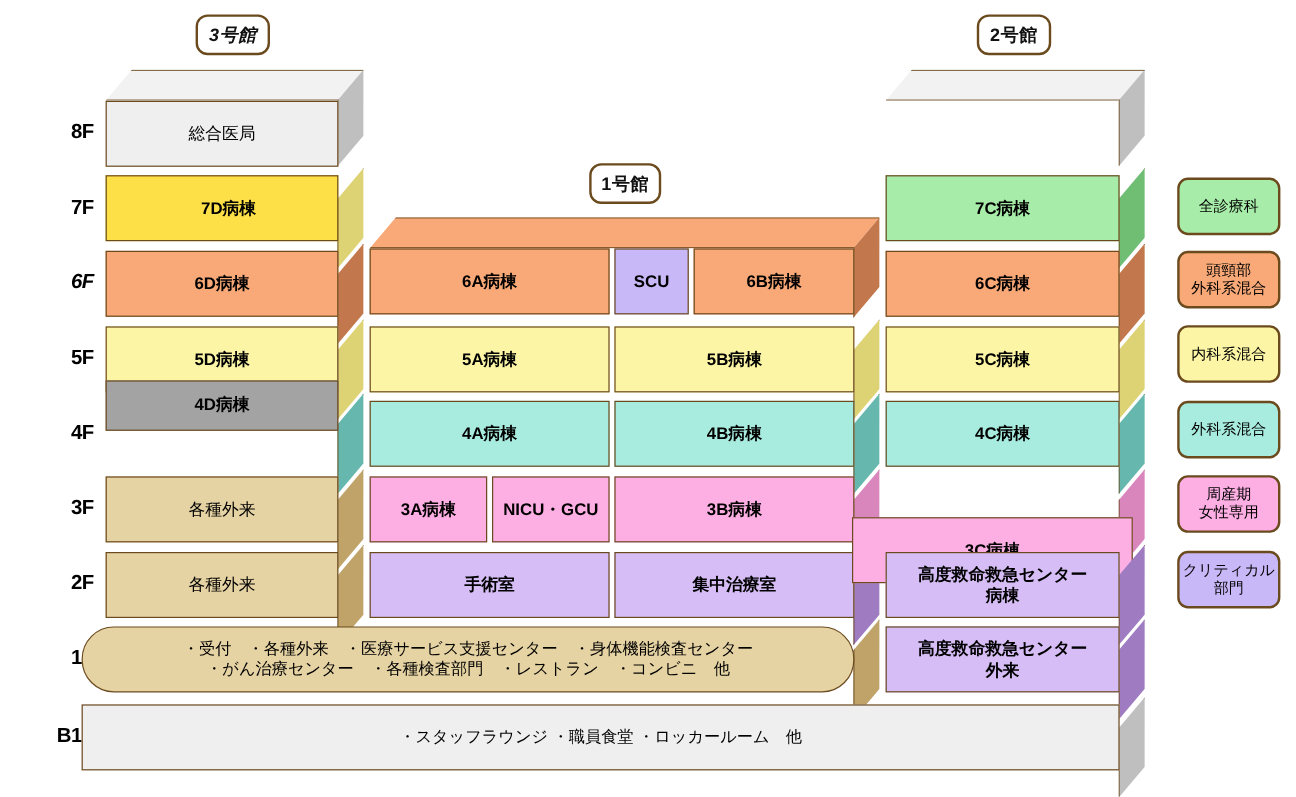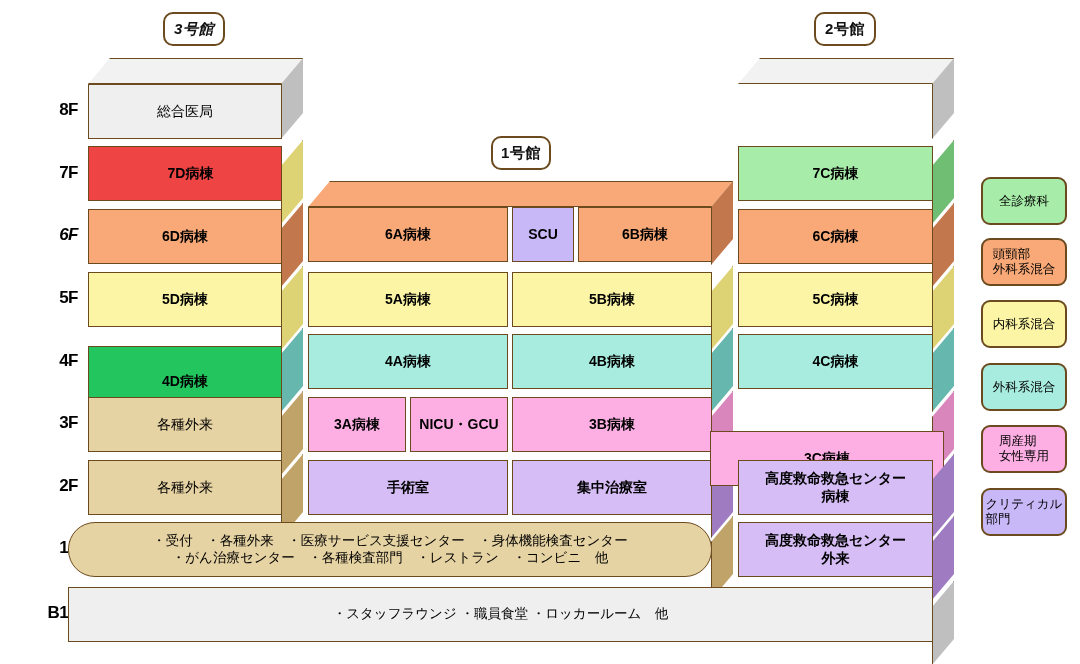--- a/index.html
+++ b/index.html
@@ -67,25 +67,25 @@
     border:1.5px solid #6b4a1e;
   }
 
   
   .legend-item{
     position:absolute;
     box-sizing:border-box;
     border:2px solid #6b4a1e;
     border-radius:9px;
     display:flex;align-items:center;justify-content:center;
+    text-align:center;
     font-size:12.5px;
     color:#000000;
     line-height:1.2;
     white-space:pre-line;
-    margin-top:29px;
   }
 </style>
 </head>
 <body>
 
 <div id="stage">
 
   <div class="badge" style="left:163px;top:12px;width:62px;height:34px;font-style:italic;">3号館</div>
   <div class="badge" style="left:491px;top:136px;width:60px;height:34px;">1号館</div>
   <div class="badge" style="left:814px;top:12px;width:62px;height:34px;">2号館</div>
@@ -102,33 +102,33 @@
 
   <div class="roof" style="left:88px;top:58px;width:215px;height:26px;background:#f2f2f2;
               clip-path:polygon(22px 0, 215px 0, 193px 26px, 0 26px);"></div>
 
   <div class="side" style="left:281px;top:58px;width:24px;height:81px;background:#bfbfbf;
               clip-path:polygon(0 26px, 22px 0, 22px 55px, 0 81px);"></div>
   <div class="room plain" style="left:88px;top:84px;width:194px;height:55px;background:#efefef;">総合医局</div>
 
   <div class="side" style="left:281px;top:140px;width:24px;height:84px;background:#ddd374;
               clip-path:polygon(0 26px, 22px 0, 22px 58px, 0 84px);"></div>
-  <div class="room" style="left:88px;top:146px;width:194px;height:55px;background:#ef4444;padding-left:11px;">7D病棟</div>
+  <div class="room" style="left:88px;top:146px;width:194px;height:55px;background:#fde047;padding-left:11px;">7D病棟</div>
 
   <div class="side" style="left:281px;top:203px;width:24px;height:84px;background:#c2784c;
               clip-path:polygon(0 26px, 22px 0, 22px 58px, 0 84px);"></div>
   <div class="room" style="left:88px;top:209px;width:194px;height:55px;background:#f8a977;">6D病棟</div>
 
   <div class="side" style="left:281px;top:266px;width:24px;height:84px;background:#ddd374;
               clip-path:polygon(0 26px, 22px 0, 22px 58px, 0 84px);"></div>
   <div class="room" style="left:88px;top:272px;width:194px;height:55px;background:#fbf5a5;">5D病棟</div>
 
   <div class="side" style="left:281px;top:328px;width:24px;height:84px;background:#66b8ae;
               clip-path:polygon(0 26px, 22px 0, 22px 58px, 0 84px);"></div>
-  <div class="room" style="left:88px;top:346px;width:194px;height:72px;background:#22c55e;">4D病棟</div>
+  <div class="room" style="left:88px;top:317px;width:194px;height:42px;background:#a3a3a3;">4D病棟</div>
 
   <div class="side" style="left:281px;top:391px;width:24px;height:84px;background:#bfa368;
               clip-path:polygon(0 26px, 22px 0, 22px 58px, 0 84px);"></div>
   <div class="room plain" style="left:88px;top:397px;width:194px;height:55px;background:#e6d3a3;">各種外来</div>
 
   <div class="side" style="left:281px;top:454px;width:24px;height:84px;background:#bfa368;
               clip-path:polygon(0 26px, 22px 0, 22px 58px, 0 84px);"></div>
   <div class="room plain" style="left:88px;top:460px;width:194px;height:55px;background:#e6d3a3;">各種外来</div>
 
   <div class="roof" style="left:308px;top:181px;width:425px;height:26px;background:#f8a977;

